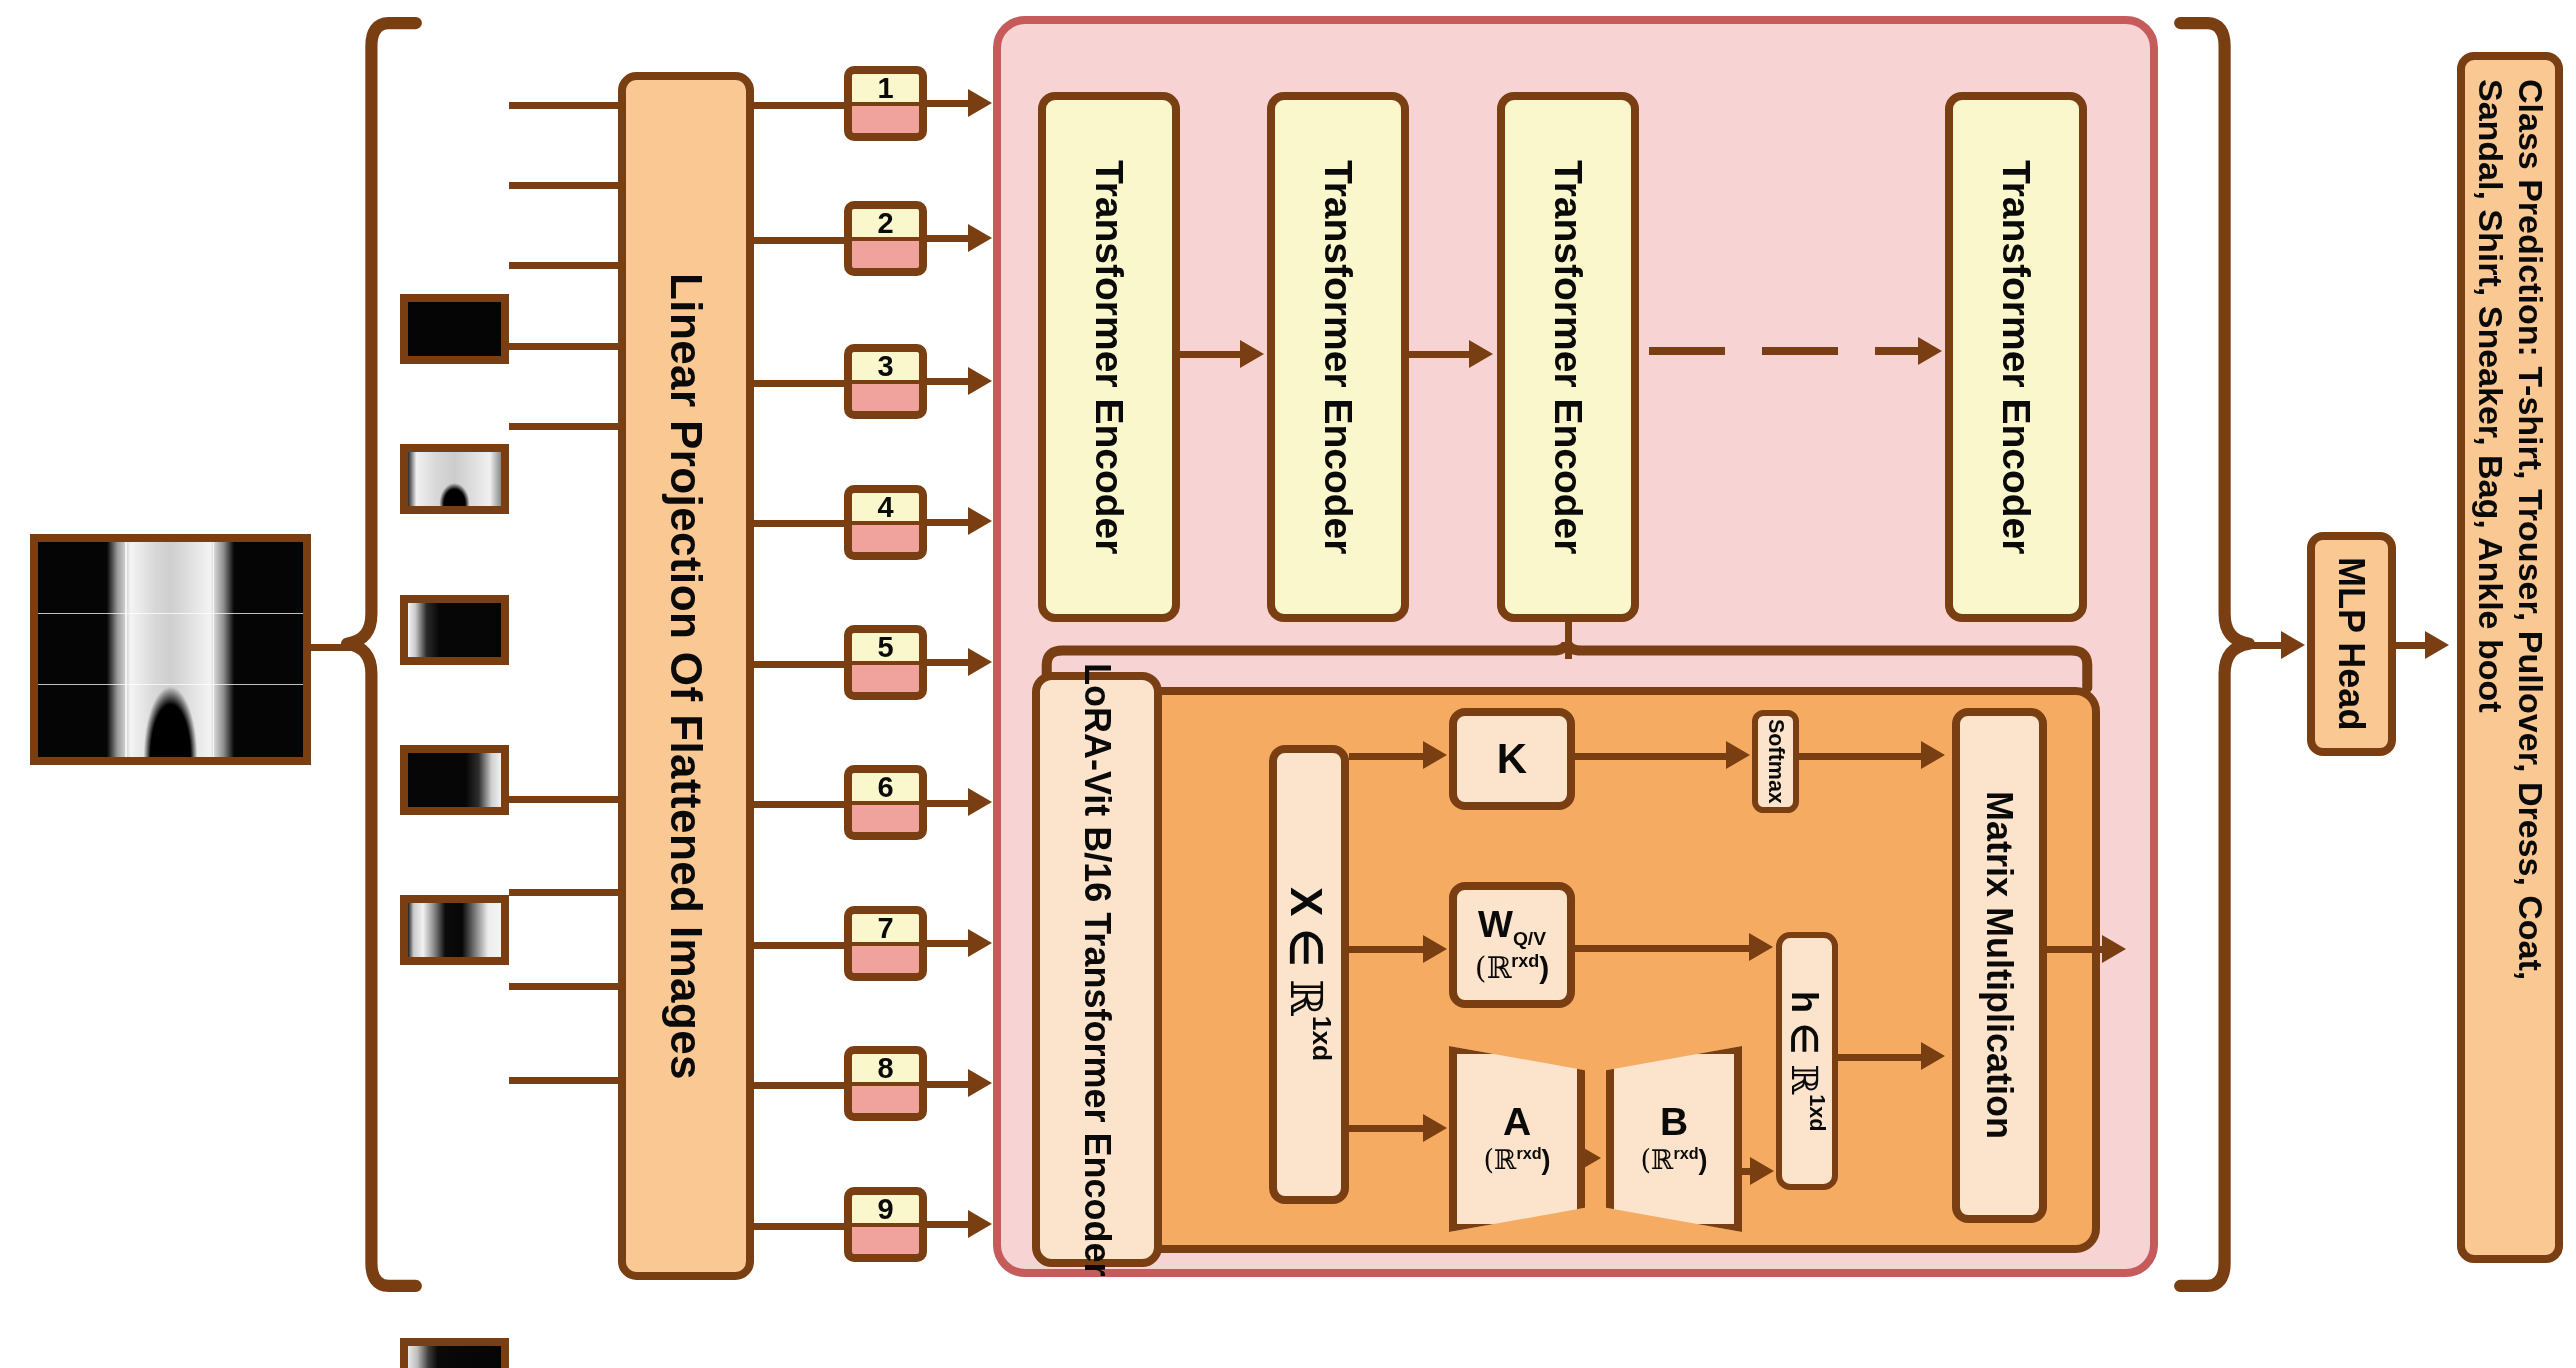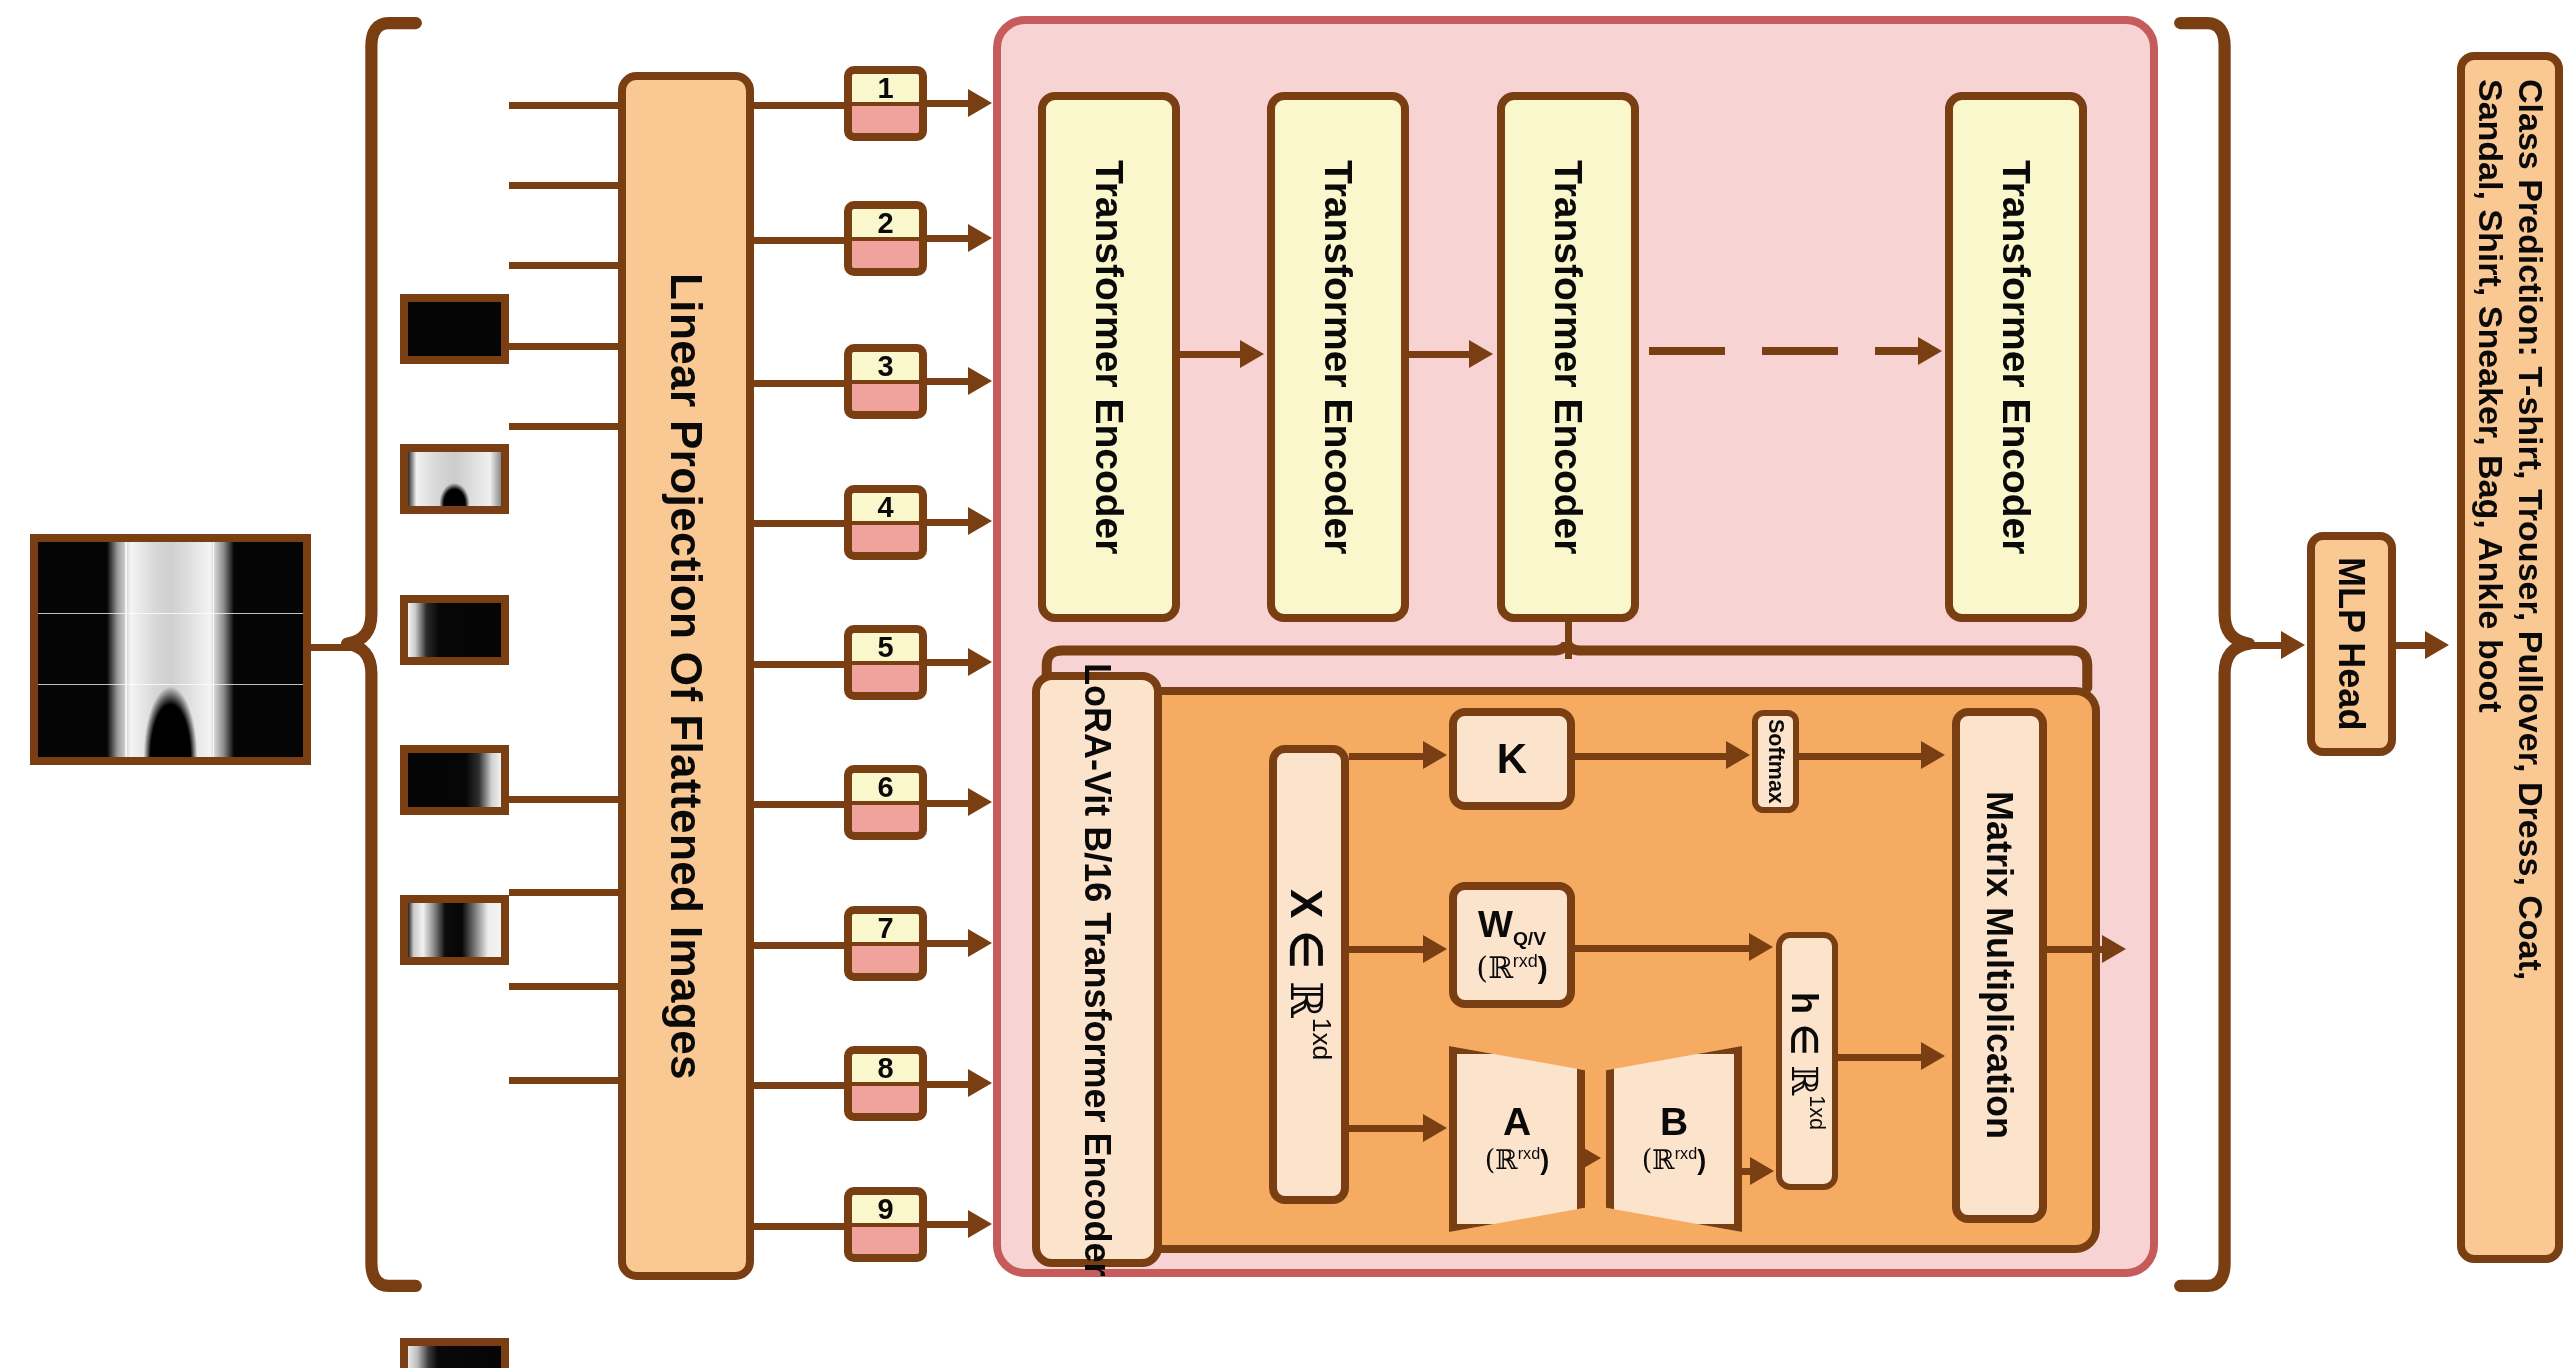--- a/index.html
+++ b/index.html
@@ -63,21 +63,21 @@
   .trapA{box-sizing:border-box;background:#FCE3CB;
          border:8px solid #7A3E13;
          clip-path:polygon(0 0,100% 13%,100% 87%,0 100%);
          display:flex;align-items:center;justify-content:center;flex-direction:column;}
   .trapB{box-sizing:border-box;background:#FCE3CB;
          border:8px solid #7A3E13;
          clip-path:polygon(0 13%,100% 0,100% 100%,0 87%);
          display:flex;align-items:center;justify-content:center;flex-direction:column;}
 
   .sub{font-size:.52em;vertical-align:sub;font-weight:bold;}
-  .sup{font-size:.6em;vertical-align:super;font-weight:normal;}
+  .sup{font-size:.6em;vertical-align:super;font-weight:bold;}
   .bb{font-family:"DejaVu Serif", serif;font-weight:normal;}
 </style>
 </head>
 <body>
 
 <div class="stage">
 
   <div class="abs box c-pinkzone" style="left:993px;top:16px;width:1165px;height:1261px;border-width:8px;border-radius:32px;"></div>
 
   <div class="abs thumb" style="left:30px;top:534px;width:281px;height:231px;">

